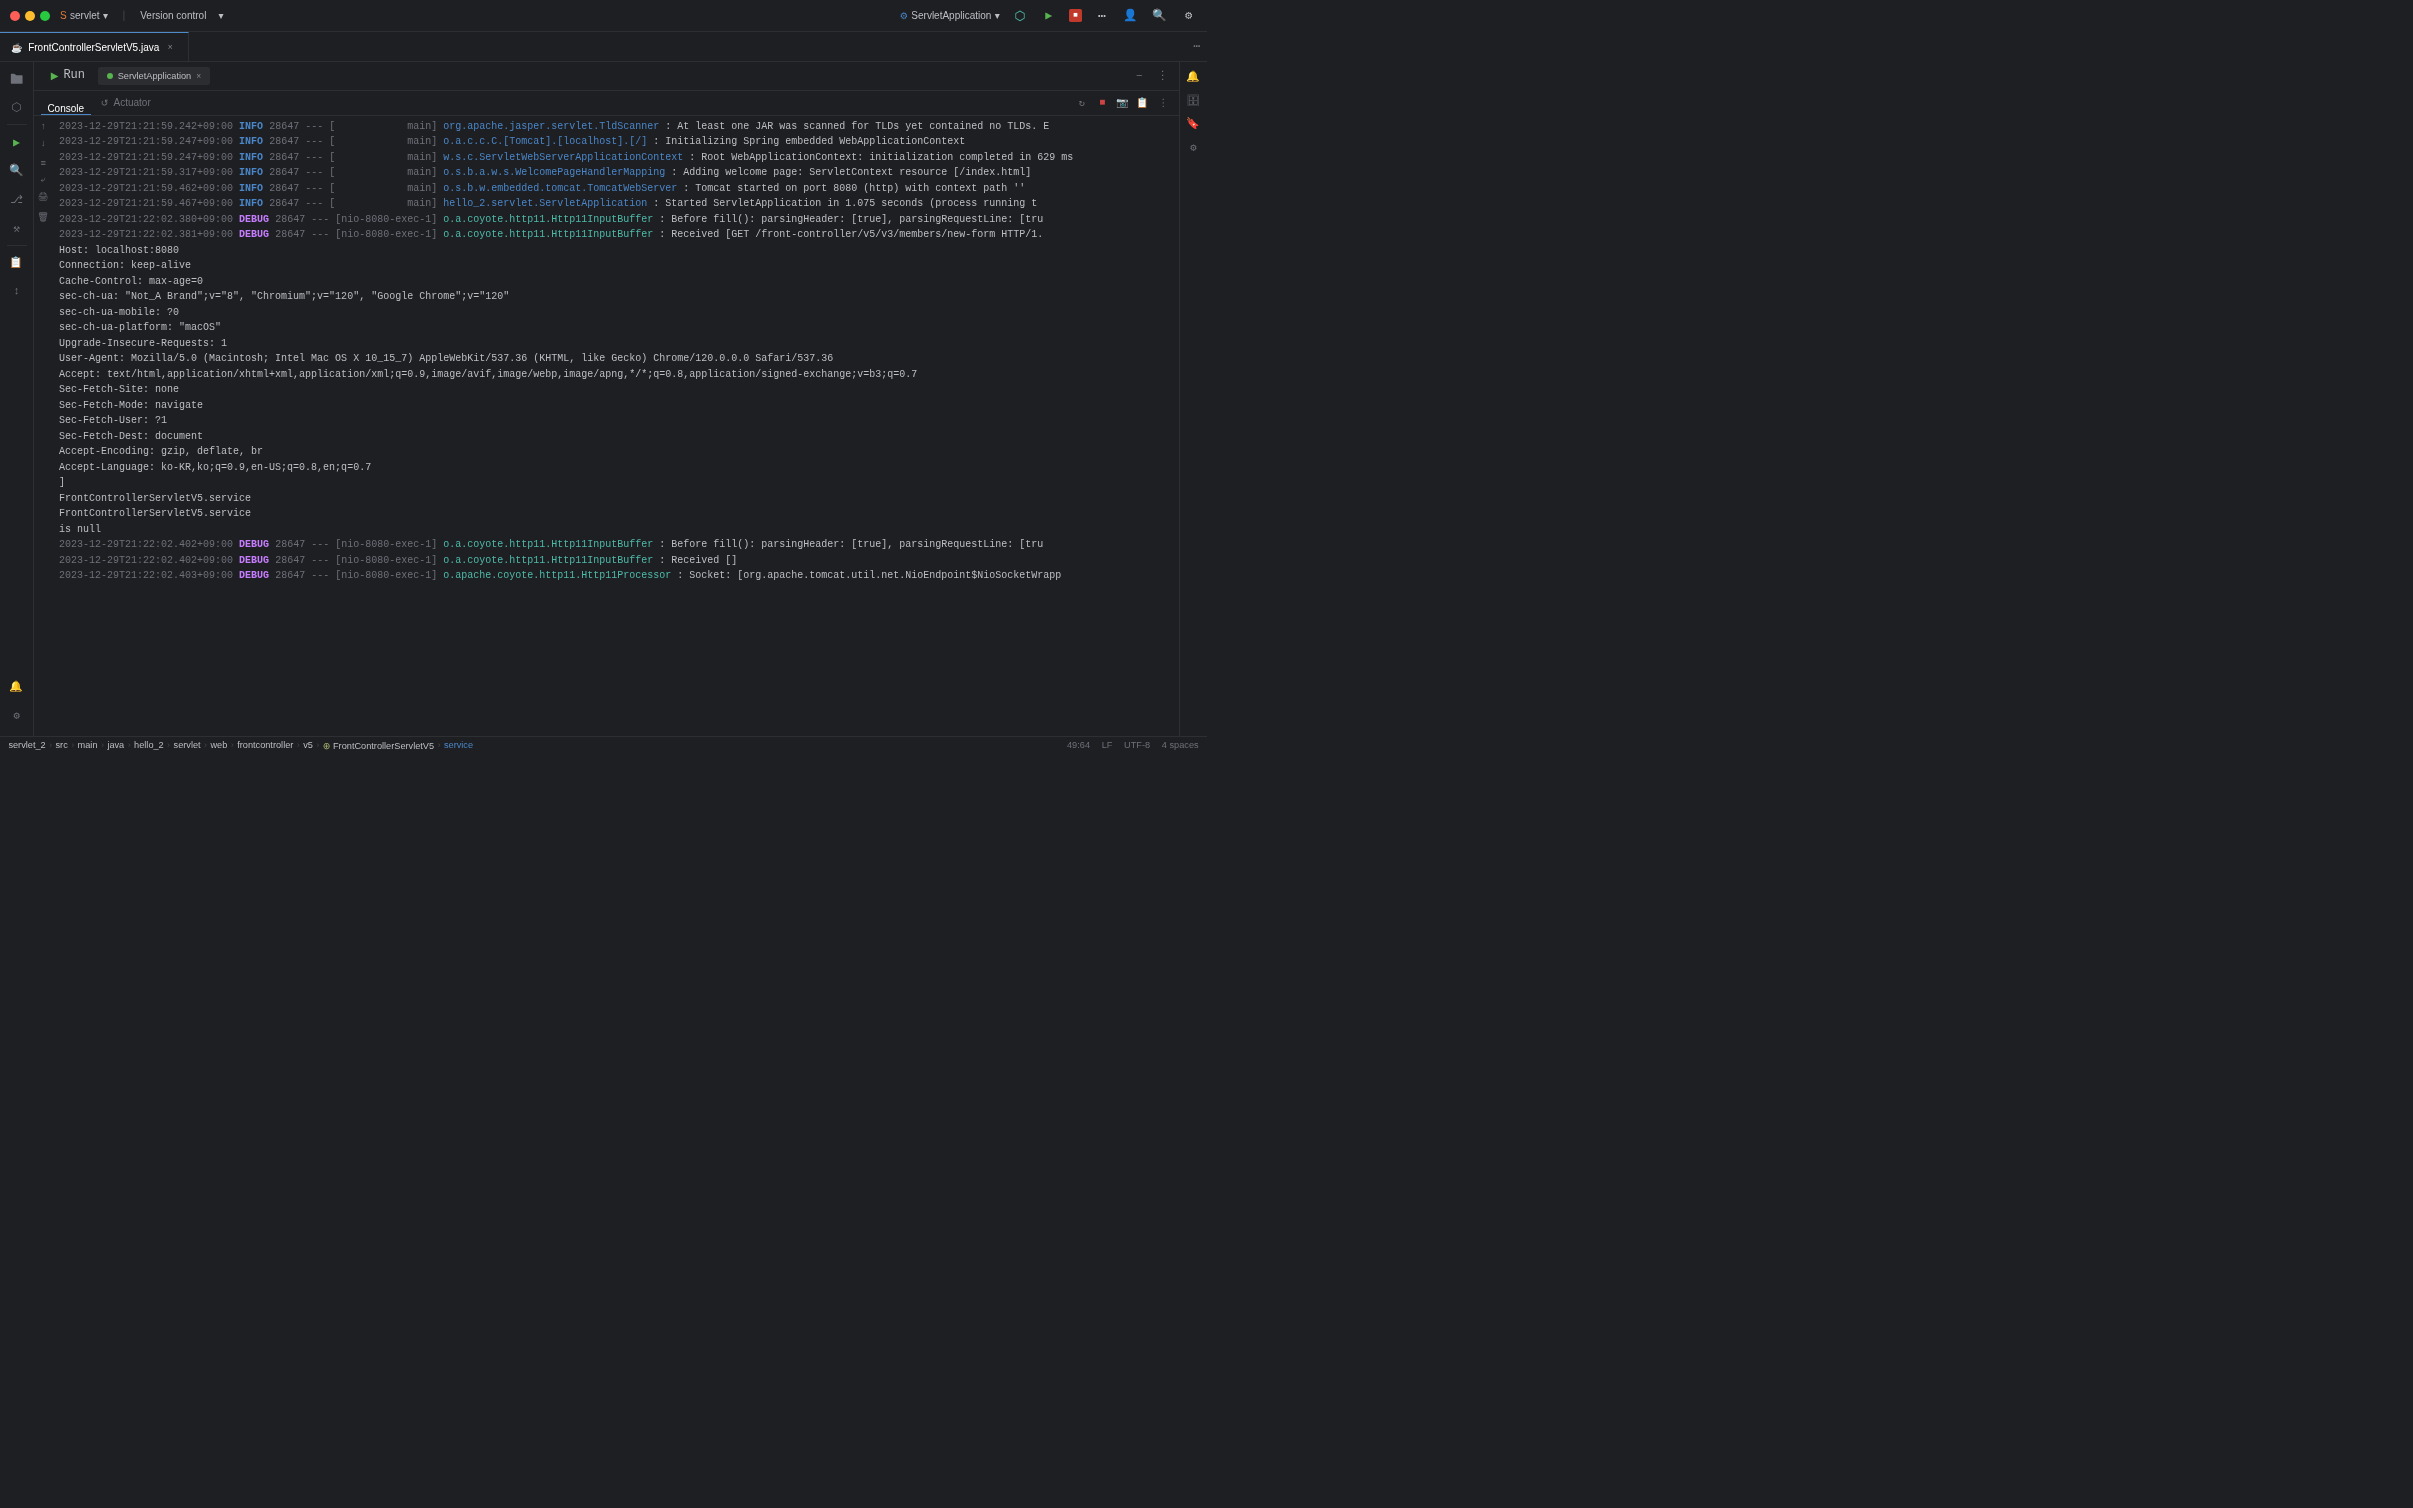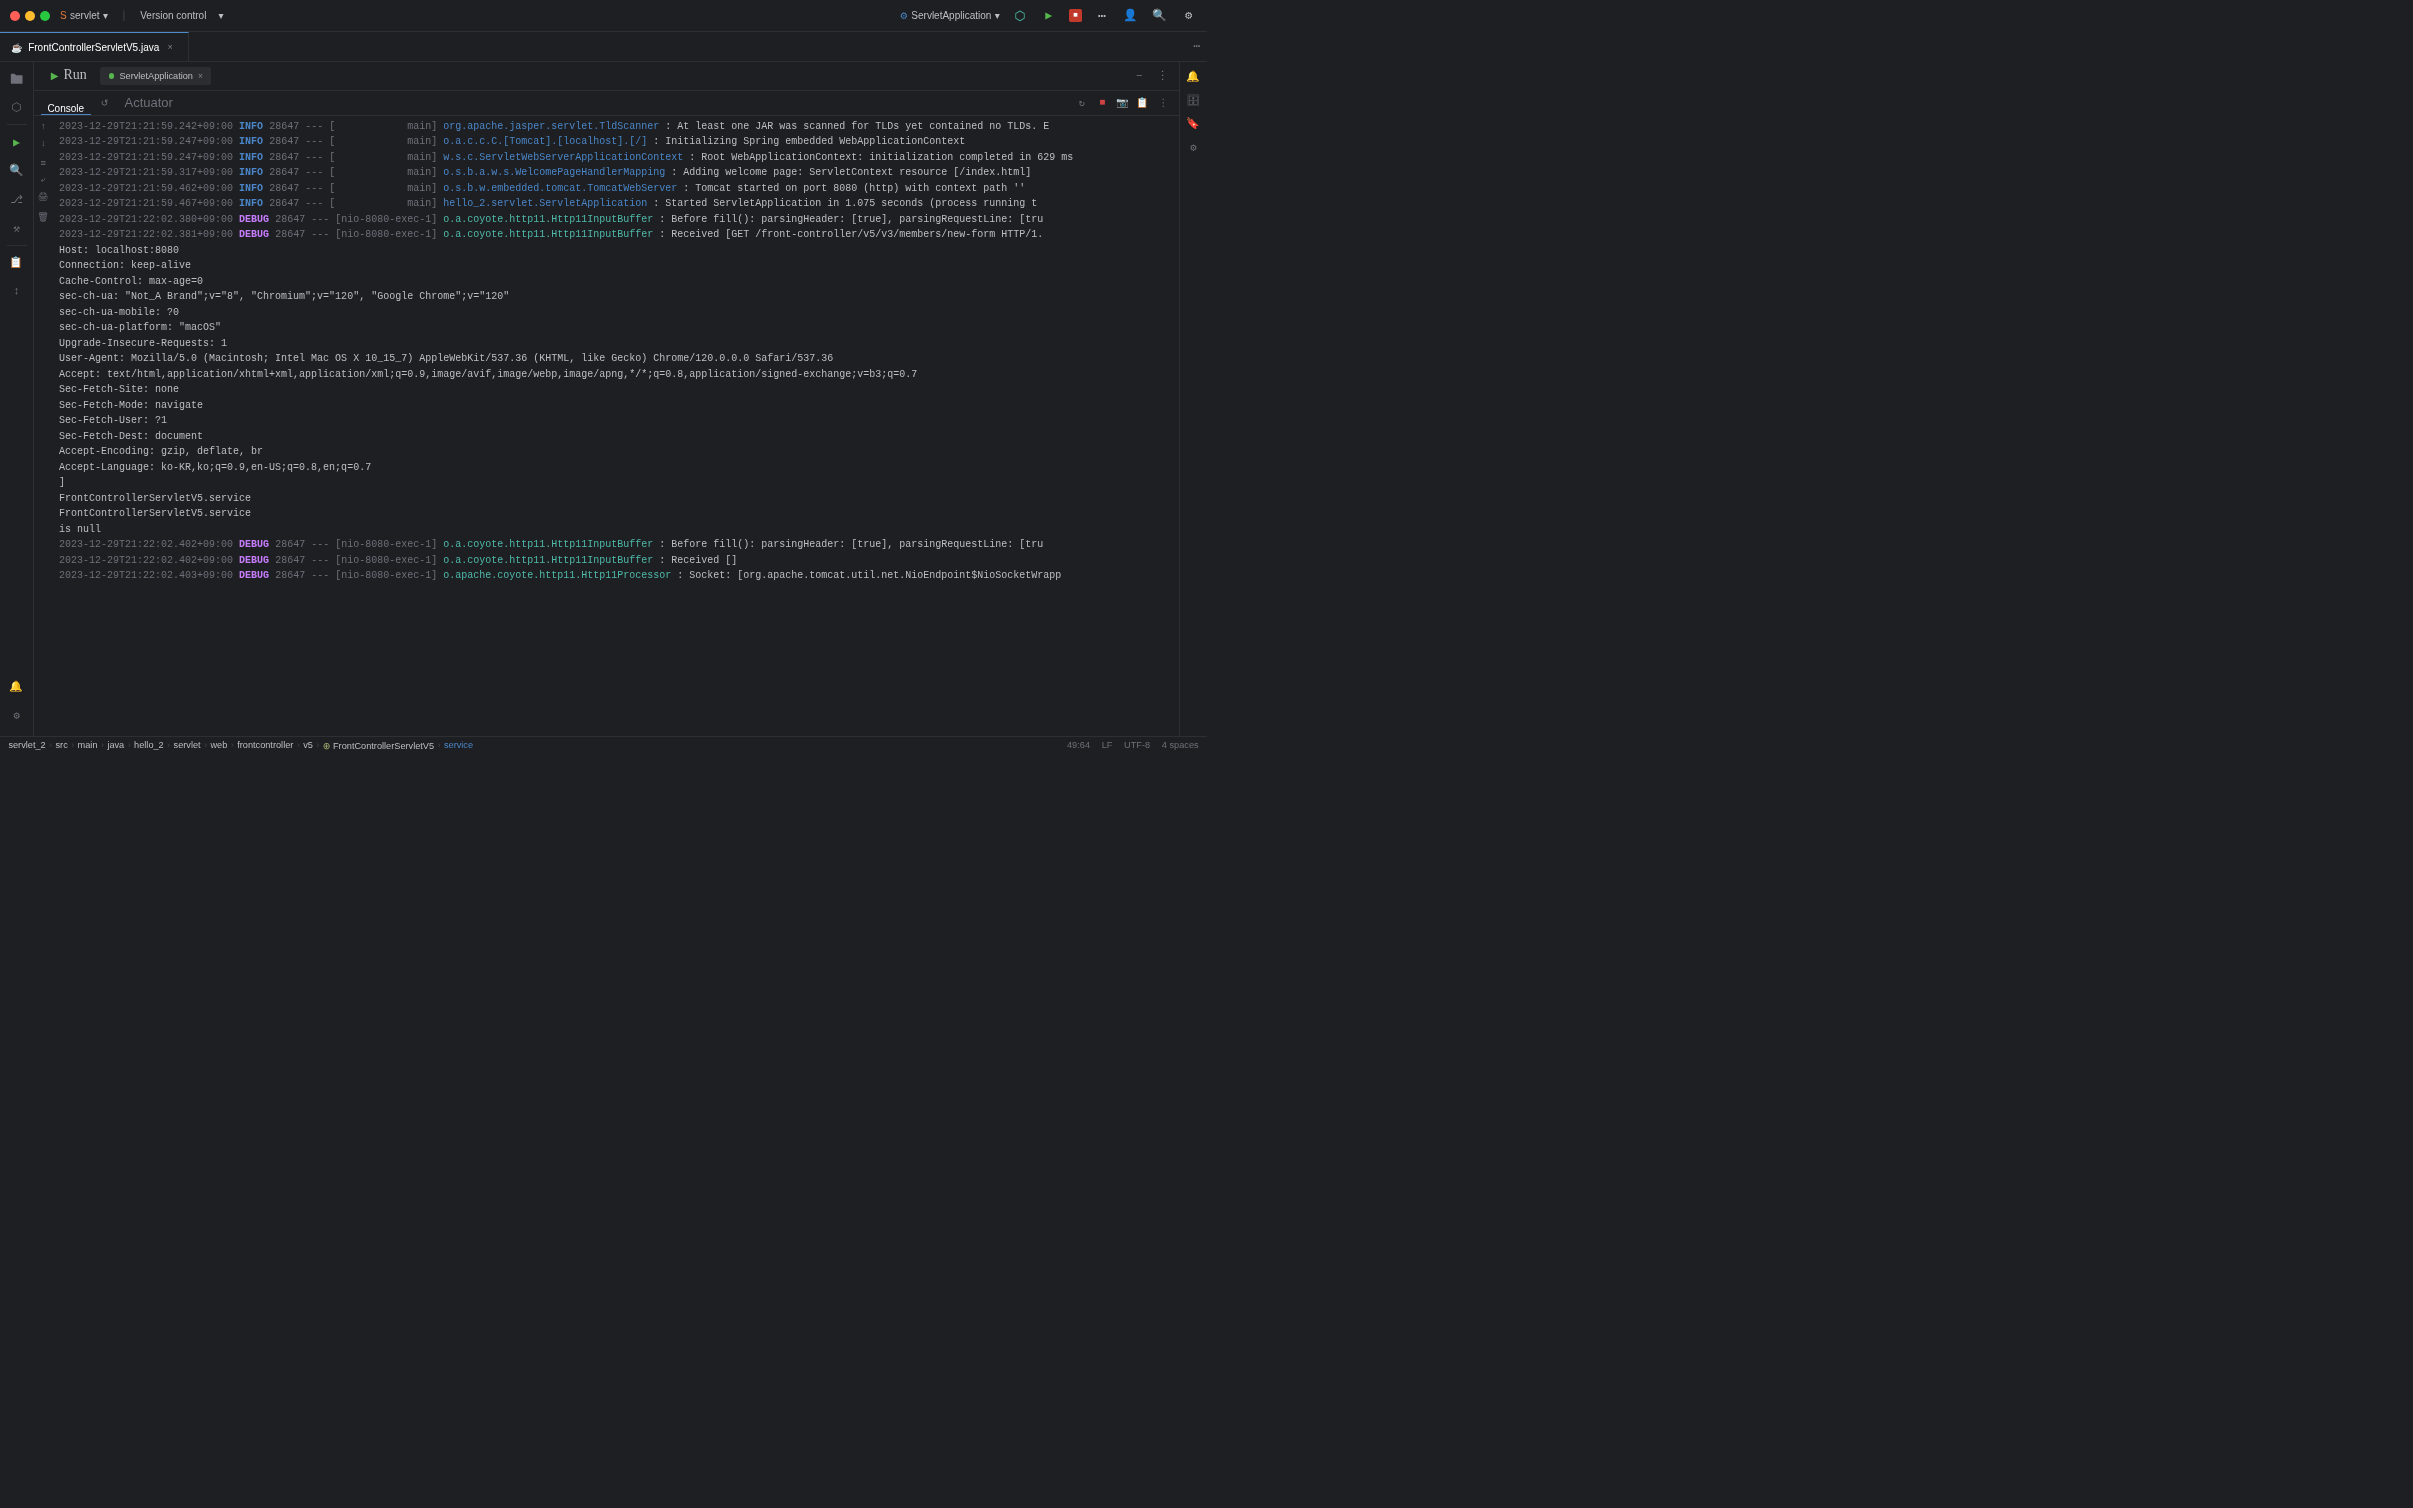--- a/index.html
+++ b/index.html
@@ -444,40 +444,40 @@
       <div class="sidebar-icon-btn" style="font-size:11px">🔔</div>
       <div class="sidebar-icon-btn" style="font-size:11px">⚙</div>
     </div>
   </div>
 
   <div class="content-area">
 
     <div class="run-toolbar">
       <div class="run-tab">
         <span style="color:#57b44e;font-size:10px">▶</span>
-        <span style="font-family:Liberation Serif, serif;font-size:14px">Run</span>
+        <span style="font-family:Liberation Mono, monospace;font-size:12px">Run</span>
       </div>
       <div class="run-session">
         <div class="run-session-dot"></div>
         <span style="color:#bcbec4;font-size:9.2px;font-family:-apple-system,sans-serif">ServletApplication</span>
         <span style="color:#888;font-size:8.4px">×</span>
       </div>
       <div class="run-actions">
         <div class="run-action-btn">−</div>
         <div class="run-action-btn" style="font-size:11.7px">⋮</div>
       </div>
     </div>
 
     <div class="console-toolbar">
       <div class="console-tab">
         <span style="font-family:-apple-system,sans-serif">Console</span>
       </div>
       <div class="console-btn" style="width:auto;padding:0 5px;color:#6e707a;font-family:-apple-system,sans-serif">
         <span style="font-size:9.2px">↺</span>
-        <span style="margin-left:16px;font-size:13px">Actuator</span>
+        <span style="margin-left:5px;font-size:10px">Actuator</span>
       </div>
       <div class="console-btns-right">
         <div class="console-btn" title="Reload">↻</div>
         <div class="console-btn" title="Stop" style="color:#cc4444">■</div>
         <div class="console-btn" title="Screenshot">📷</div>
         <div class="console-btn" title="Thread dump">📋</div>
         <div class="console-btn" title="Options">⋮</div>
       </div>
     </div>
 

